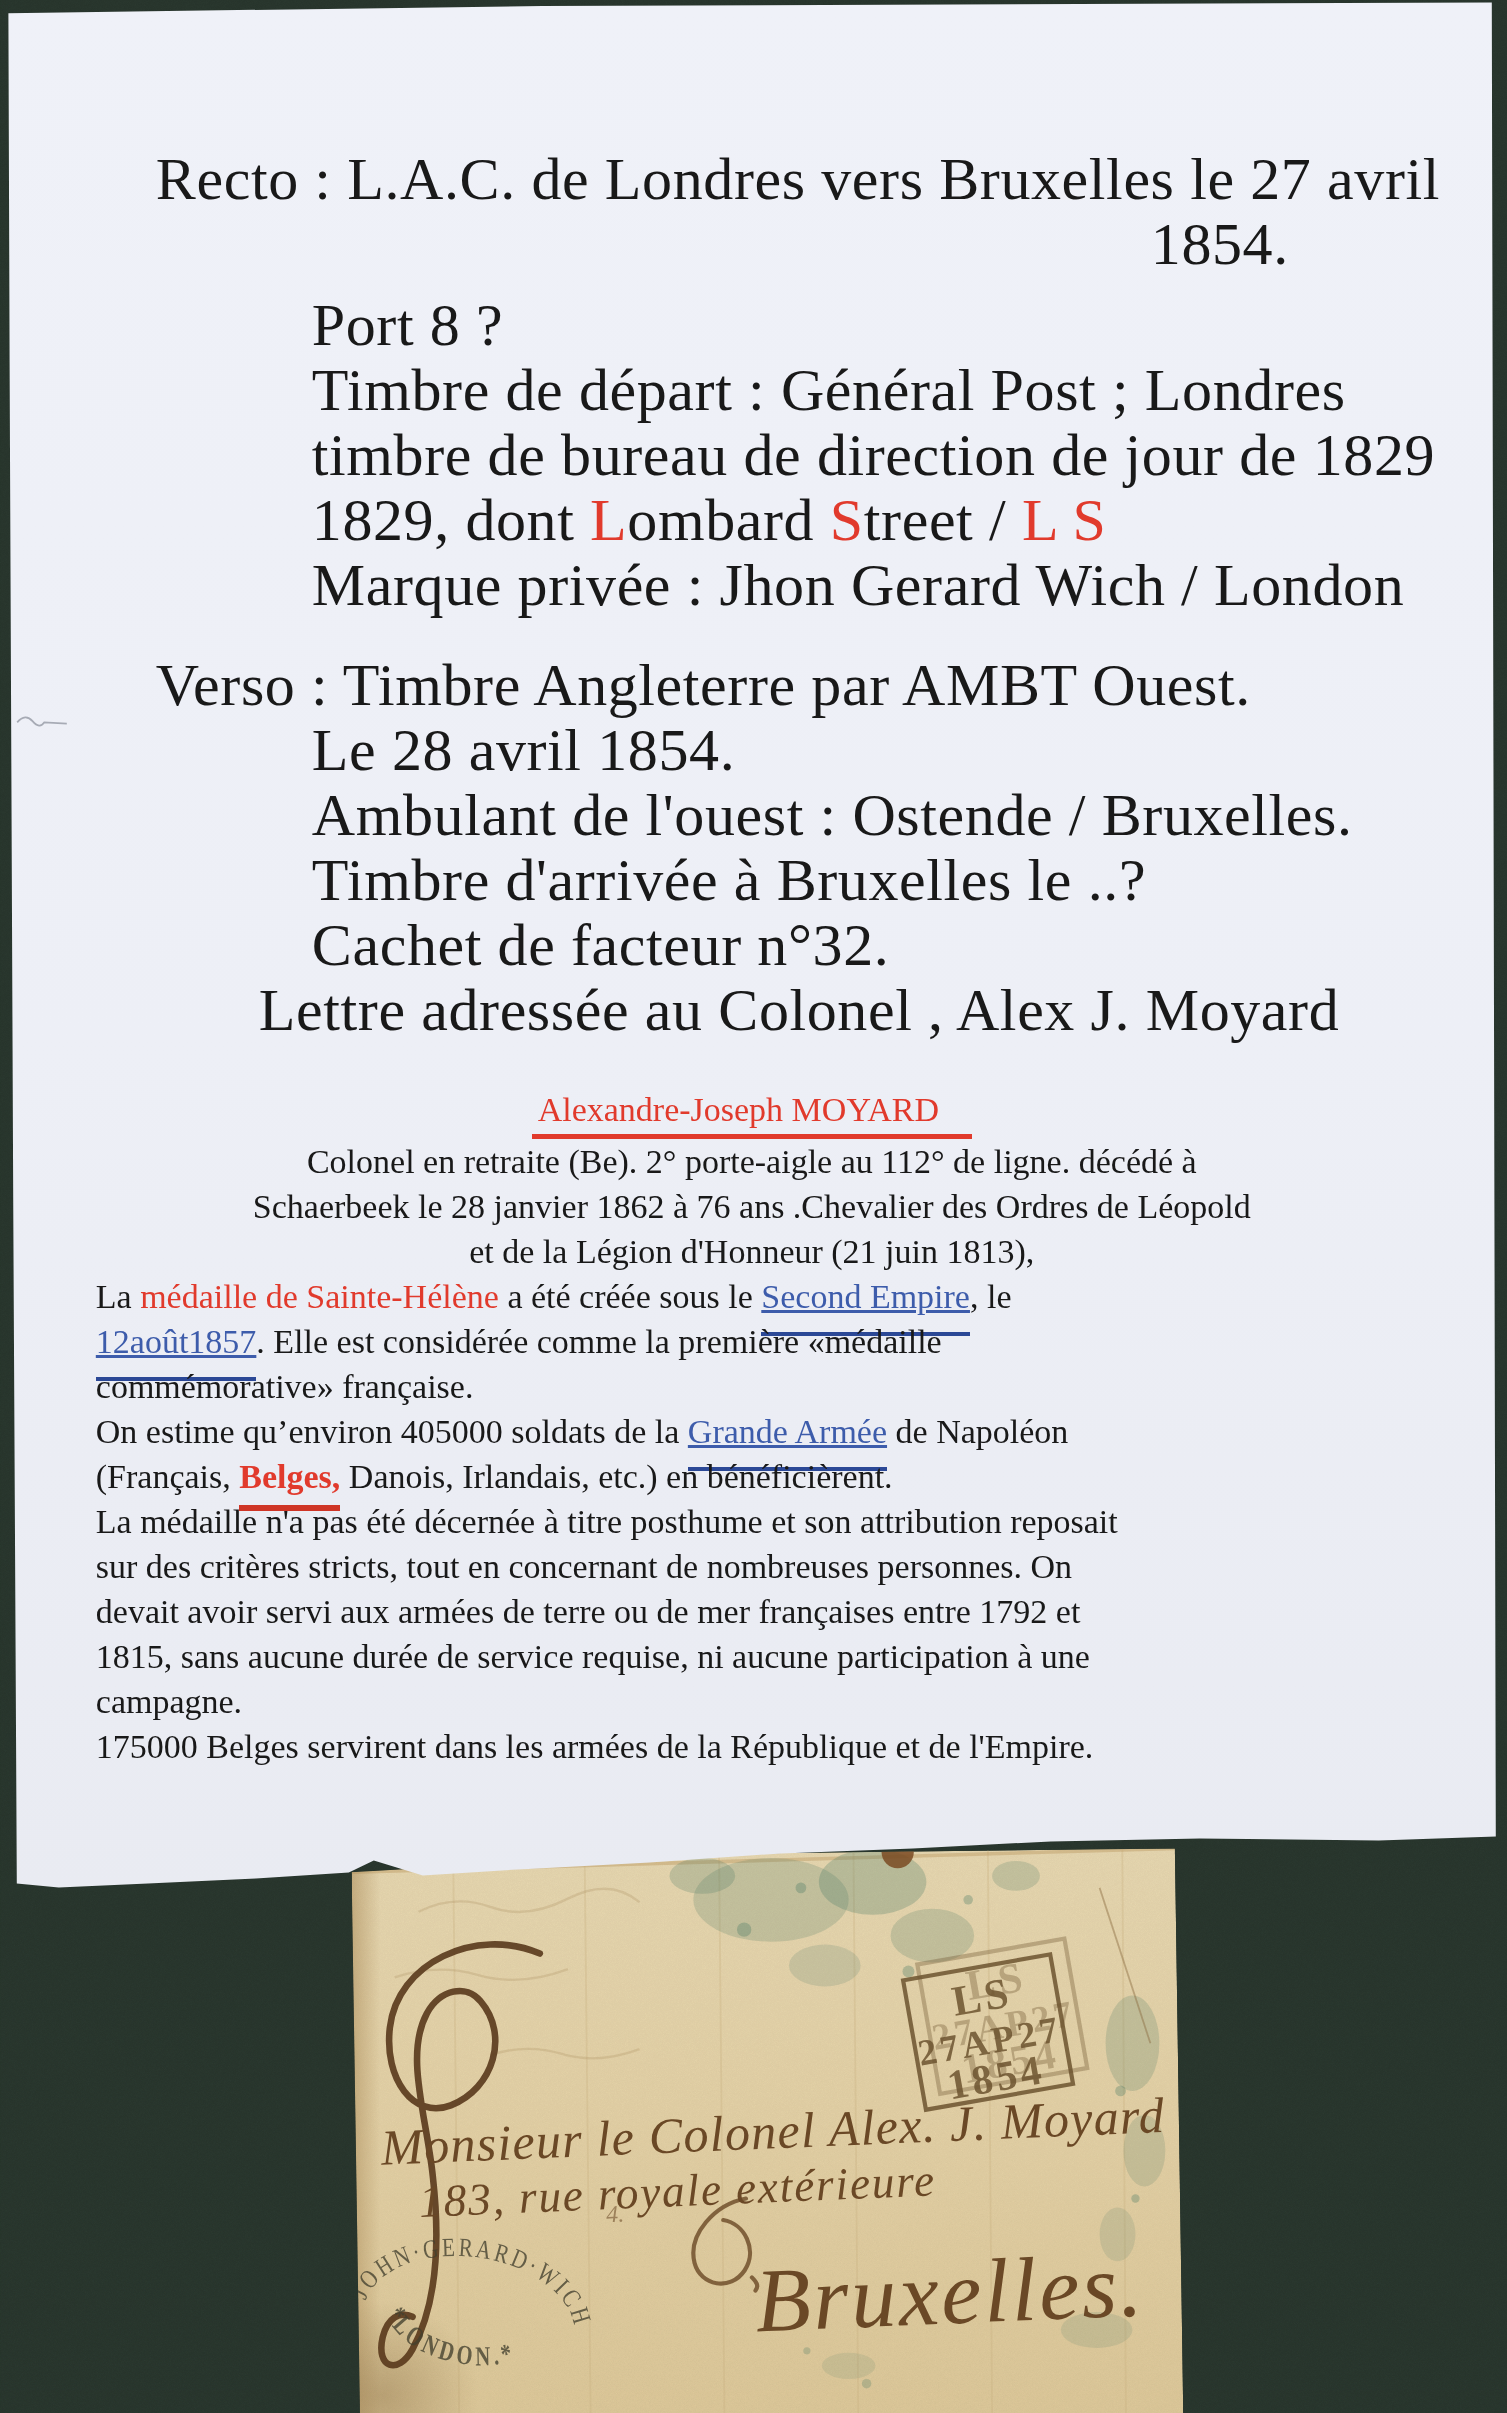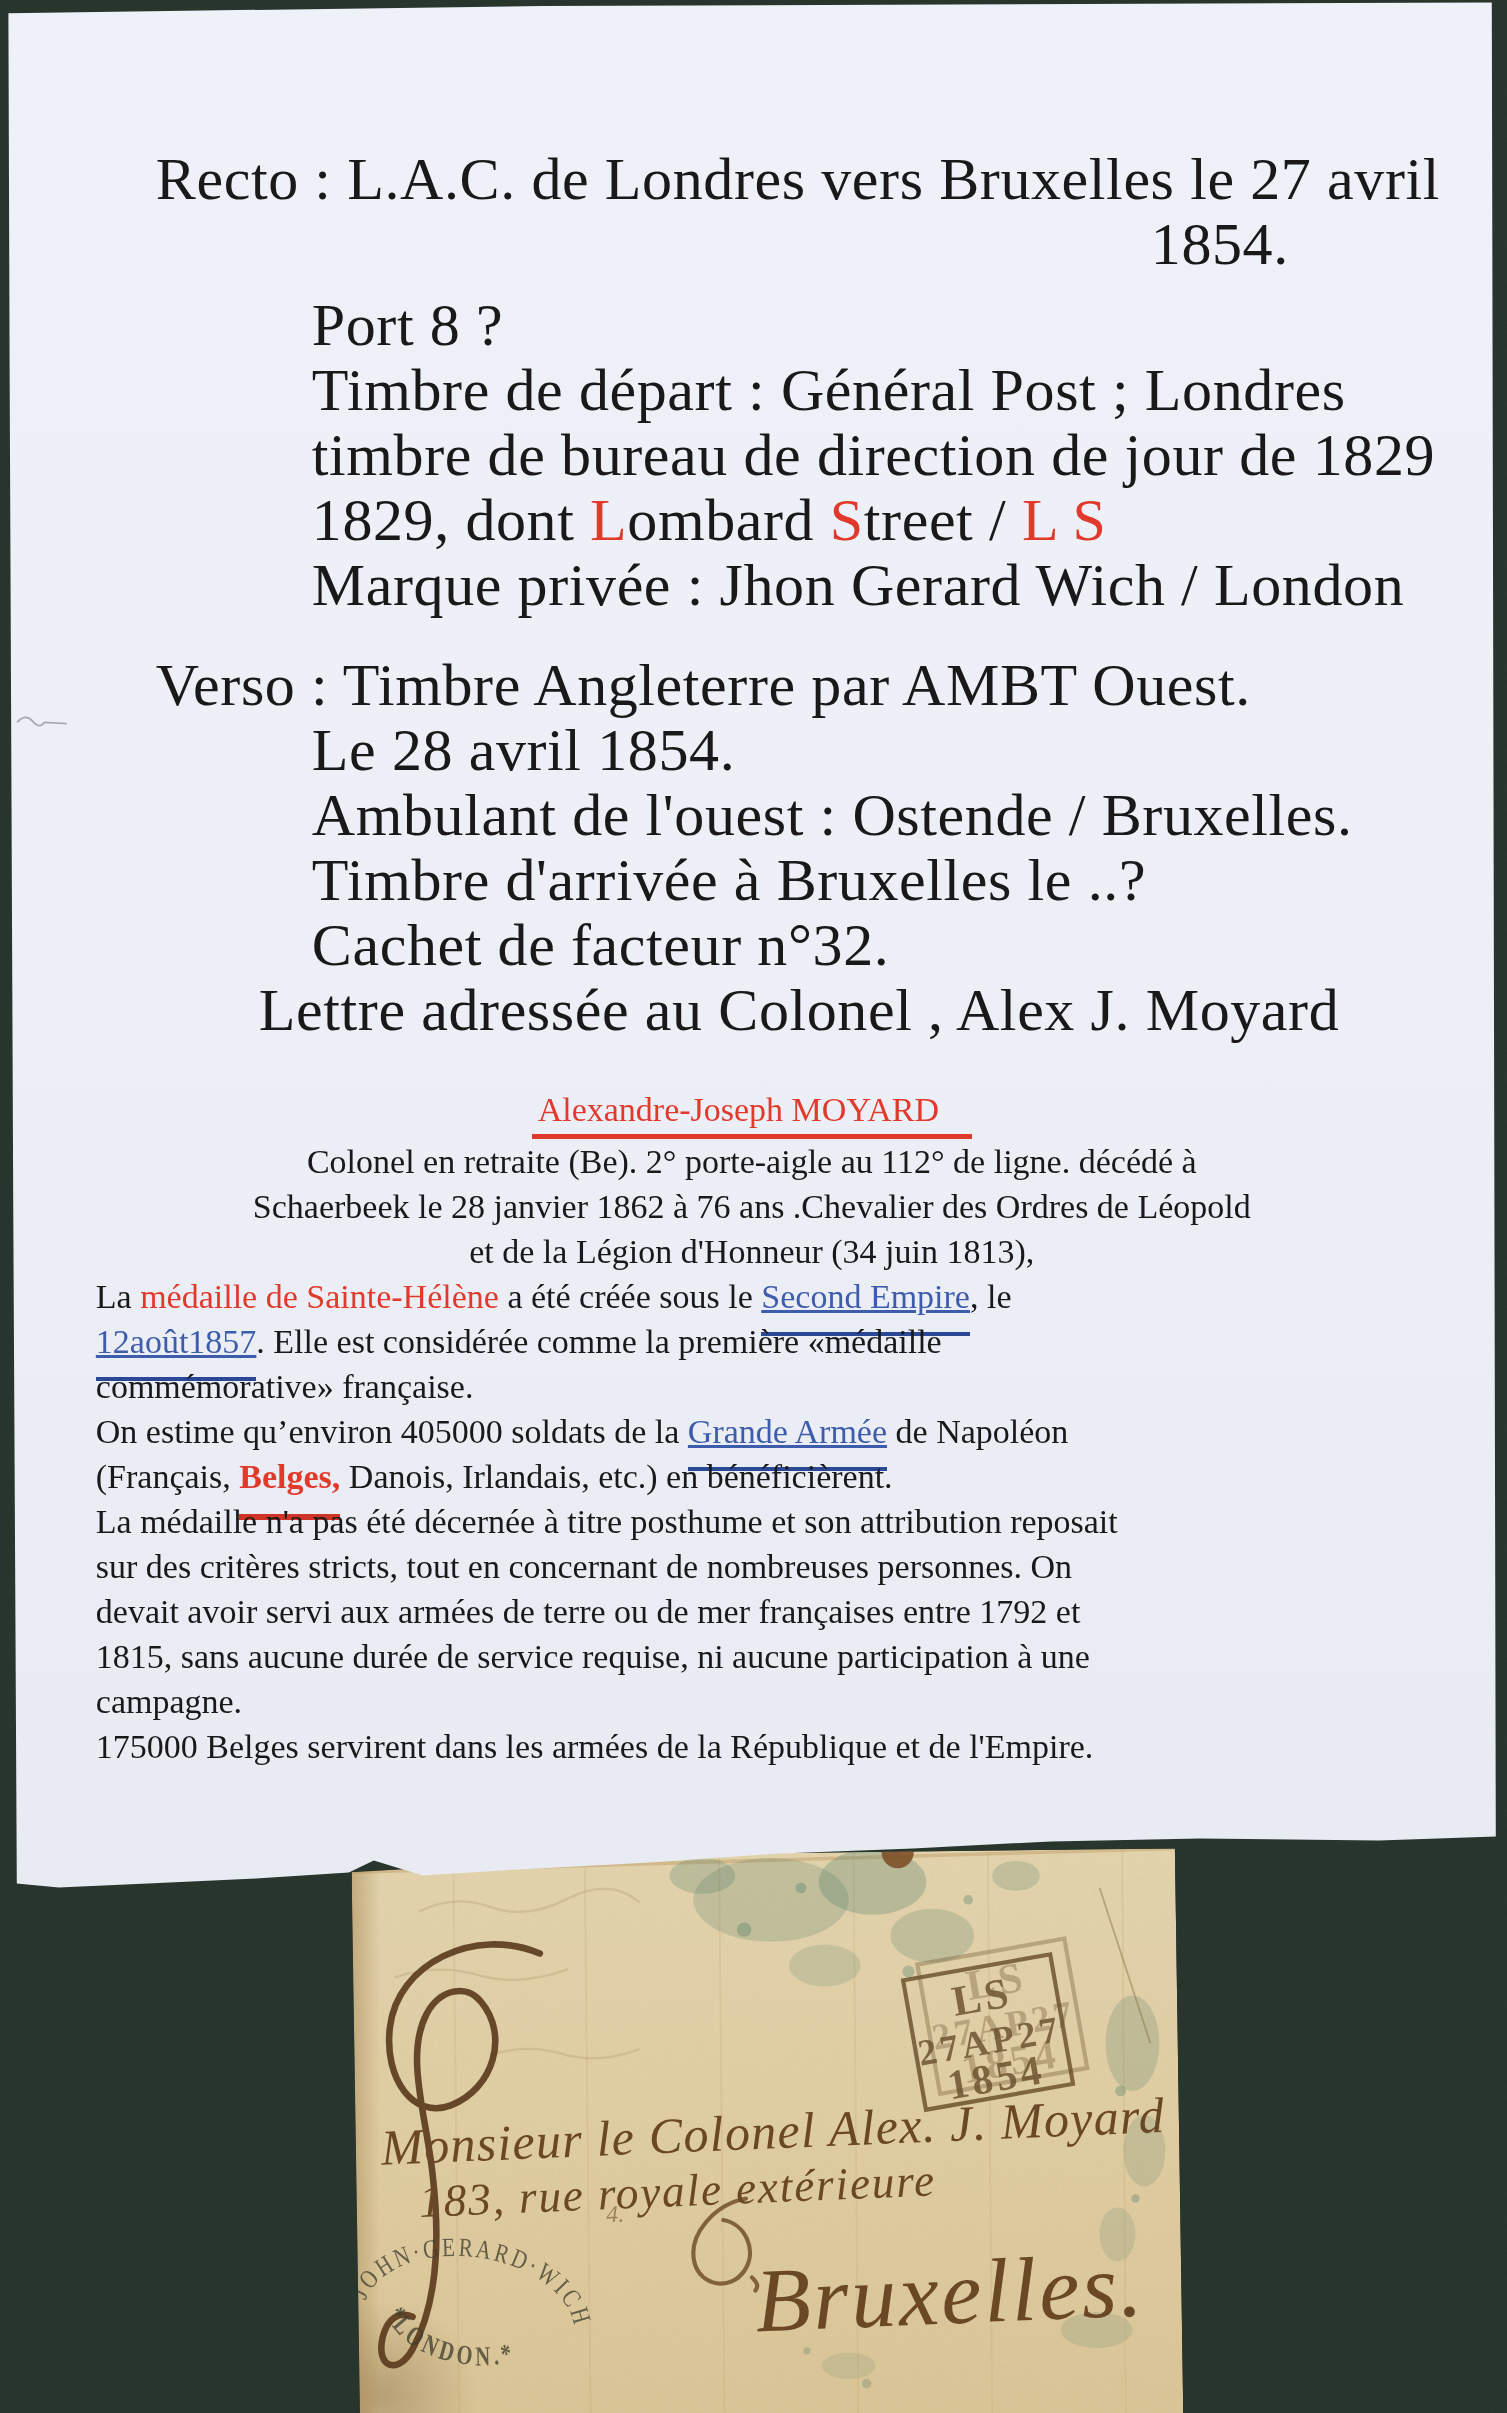--- a/index.html
+++ b/index.html
@@ -28,21 +28,21 @@
   .ind1{margin-left:307px;}
   .ind2{margin-left:254px;}
   .l-year{text-align:right;padding-right:210px;}
   .gap-top{margin-top:15.5px;}
   .verso-block{margin-top:35px;}
   .bio{margin-left:66px;width:1362px;text-align:center;font-size:34px;line-height:45px;white-space:nowrap;}
   .history{margin-left:91px;width:1362px;font-size:34px;line-height:45px;white-space:nowrap;}
   .red{color:#e13a2c;}
   .moyard{color:#e13a2c;display:inline-block;border-bottom:5.4px solid #e13a2c;padding:0 33px 2.4px 6px;margin-top:44px;}
   .lnk{color:#3d5cab;border-bottom:4.8px solid #2b4896;padding-bottom:17px;text-decoration:underline;}
-  .belges{color:#e13a2c;font-weight:bold;border-bottom:6px solid #cf3526;padding-bottom:19px;}
+  .belges{color:#e13a2c;font-weight:bold;border-bottom:6px solid #cf3526;padding-bottom:10px;}
   .squiggle{position:absolute;left:7.2px;top:705px;}
   .stampTxt{font-family:"Liberation Serif","DejaVu Serif",serif;font-weight:bold;
     fill:#6d5430;text-anchor:middle;letter-spacing:6px;}
   .ovalTxt{font-family:"Liberation Serif","DejaVu Serif",serif;fill:#43402f;}
   .hand{font-family:"Liberation Serif","DejaVu Serif",serif;font-style:italic;fill:#6a4826;}
 </style>
 </head>
 <body>
 
 <svg class="bgnoise" width="1508" height="2413" viewBox="0 0 2523 4039">
@@ -221,21 +221,21 @@
       <div>
         <span class="moyard">Alexandre-Joseph MOYARD</span>
       </div>
       <div>
         <span>Colonel en retraite (Be). 2° porte-aigle au 112° de ligne. décédé à</span>
       </div>
       <div>
         <span>Schaerbeek le 28 janvier 1862  à 76 ans .Chevalier des Ordres de Léopold</span>
       </div>
       <div>
-        <span>et de la Légion d'Honneur (34 juin 1813),</span>
+        <span>et de la Légion d'Honneur (21 juin 1813),</span>
       </div>
     </div>
 
     <div class="history">
       <div>
         <span>La </span><span class="red">médaille de Sainte-Hélène</span><span> a été créée sous le </span><span class="lnk">Second Empire</span><span>, le</span>
       </div>
       <div>
         <span class="lnk">12août1857</span><span>. Elle est considérée comme la première «médaille</span>
       </div>

